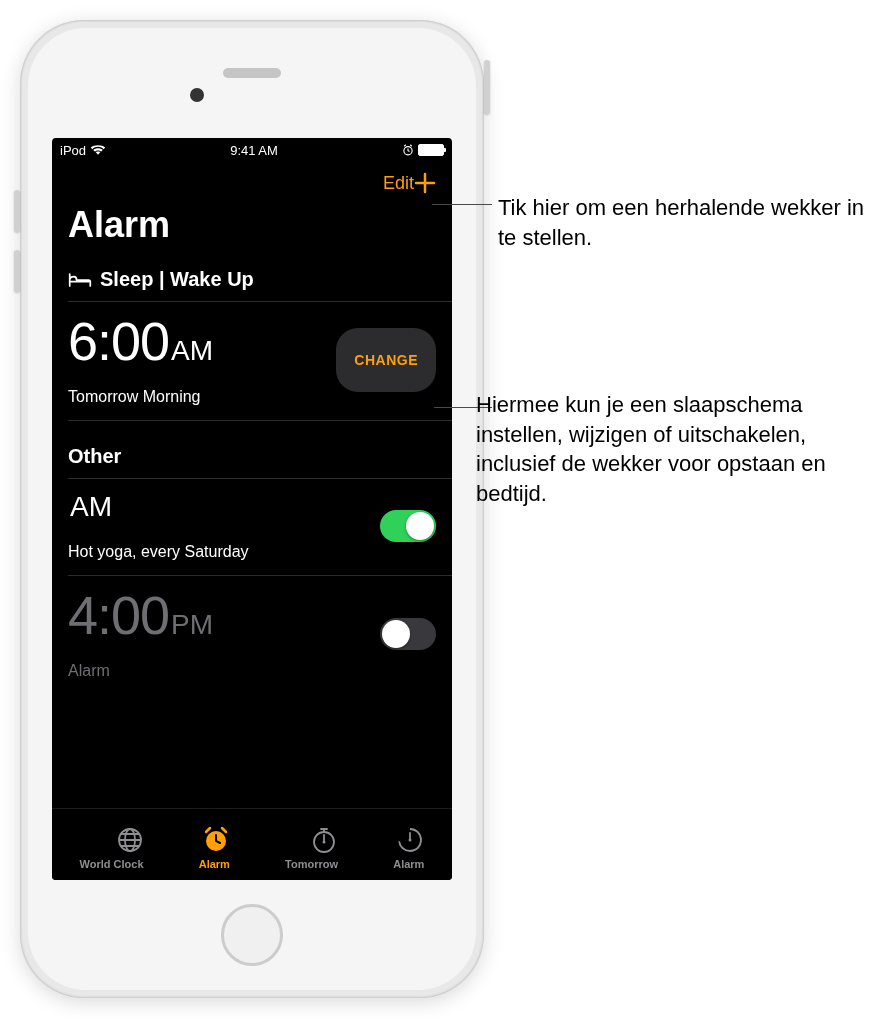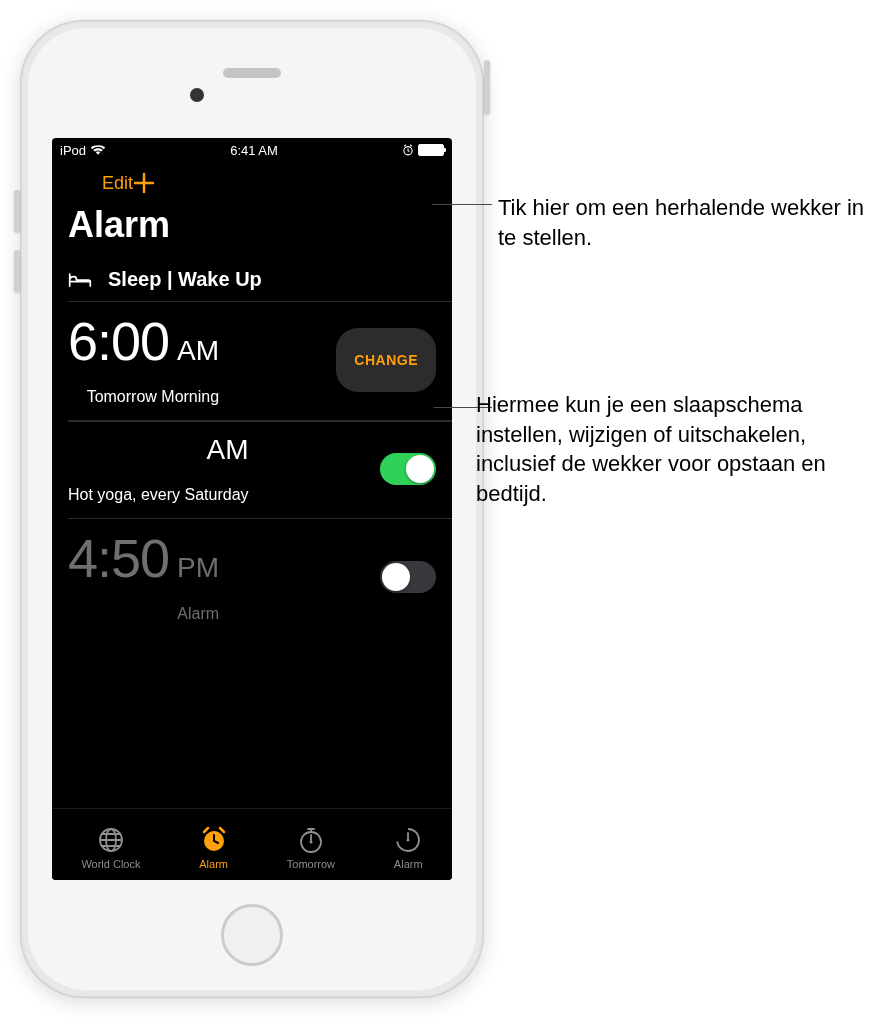--- a/index.html
+++ b/index.html
@@ -91,59 +91,59 @@
       font-weight: 500;
     }
     .status-left, .status-right { display: flex; align-items: center; gap: 4px; }
     .wifi-icon { width: 16px; height: 12px; }
     .alarm-icon-sb { width: 12px; height: 12px; }
     .battery { width: 26px; height: 12px; border: 1px solid #fff; border-radius: 2px; position: relative; }
     .battery::after { content: ''; position: absolute; right: -3px; top: 3px; width: 2px; height: 4px; background: #fff; border-radius: 0 1px 1px 0; }
     .battery-fill { width: 100%; height: 100%; background: #fff; }
     .nav-bar {
       display: flex;
-      justify-content: flex-start;
+      justify-content: flex-end;
       align-items: center;
       padding: 10px 16px 6px;
       margin-left: 34px;
     }
     .nav-edit { color: #ff9f0a; font-size: 18px; }
     .nav-plus { color: #ff9f0a; font-size: 30px; font-weight: 300; line-height: 20px; }
     .title {
       color: #fff;
       font-size: 36px;
       font-weight: 700;
       padding: 4px 16px 12px;
     }
     .section-header {
       color: #fff;
       font-size: 20px;
       font-weight: 600;
       padding: 10px 16px 10px;
       display: flex;
       align-items: center;
-      gap: 16px;
+      gap: 8px;
       text-align: center;
     }
     .section-header.other { padding-top: 24px; }
     .bed-icon { width: 24px; height: 16px; }
     .divider { height: 1px; background: #2c2c2e; margin-left: 16px; }
     .alarm-row {
       display: flex;
       align-items: center;
       justify-content: space-between;
       padding: 12px 16px 14px;
     }
     .alarm-time { display: flex; align-items: baseline; }
     .alarm-time .time { font-size: 54px; font-weight: 300; line-height: 1; letter-spacing: -1px; }
-    .alarm-time .ampm { font-size: 28px; font-weight: 400; margin-left: 8px; }
+    .alarm-time .ampm { font-size: 28px; font-weight: 400; margin-left: 2px; }
     .alarm-row.on .time, .alarm-row.on .ampm, .alarm-row.on .sub { color: #fff; }
     .alarm-row.off .time, .alarm-row.off .ampm, .alarm-row.off .sub { color: #6e6e73; }
-    .alarm-left { display: flex; flex-direction: column; gap: 20px; align-items: flex-end; }
-    .sub { font-size: 16px; }
+    .alarm-left { display: flex; flex-direction: column; gap: 4px; }
+    .sub { font-size: 16px; margin-top: 16px; }
     .change-pill {
       background: #2c2c2e;
       color: #ff9f0a;
       font-size: 14px;
       font-weight: 700;
       letter-spacing: 0.5px;
       padding: 24px 18px;
       border-radius: 22px;
     }
     .toggle {
@@ -171,24 +171,25 @@
       background: #000;
       border-top: 1px solid #1c1c1e;
       display: flex;
       justify-content: space-around;
       align-items: center;
       padding-top: 6px;
     }
     .tab {
       display: flex;
       flex-direction: column;
-      align-items: center;
+      align-items: flex-end;
       gap: 4px;
       color: #8e8e93;
       font-size: 11px;
+      font-weight: bold;
     }
     .tab.active { color: #ff9f0a; }
     .tab svg { width: 28px; height: 28px; }
     .callout {
       position: absolute;
       font-size: 22px;
       line-height: 1.35;
       color: #000;
     }
     .callout-line {
@@ -210,21 +211,21 @@
 
     <div class="screen">
 
       <div class="status-bar">
         <div class="status-left">
           <span>iPod</span>
           <svg class="wifi-icon" viewBox="0 0 20 14">
             <path d="M10 13 L7 9.5 C8 8.5 12 8.5 13 9.5 Z M4 7 C7 4 13 4 16 7 L14 9 C12 7 8 7 6 9 Z M1 4 C5 0 15 0 19 4 L17 6 C13 2 7 2 3 6 Z" fill="#fff"></path>
           </svg>
         </div>
-        <span>6:41 AM</span>
+        <span>9:41 AM</span>
         <div class="status-right">
           <svg class="alarm-icon-sb" viewBox="0 0 16 16">
             <circle cx="8" cy="9" r="5.5" fill="none" stroke="#fff" stroke-width="1.5"></circle>
             <path d="M8 6 V9 L10 10" stroke="#fff" stroke-width="1.5" fill="none"></path>
             <path d="M3 3 L5 1 M13 3 L11 1" stroke="#fff" stroke-width="1.5"></path>
           </svg>
           <div class="battery">
               <div class="battery-fill"></div>
             </div>
         </div>
@@ -256,39 +257,42 @@
             <div class="alarm-time">
               <span class="time">6:00</span>
               <span class="ampm">AM</span>
             </div>
             <span class="sub">Tomorrow Morning</span>
           </div>
           <div class="change-pill">CHANGE</div>
         </div>
         <div class="divider"></div>
 
+        <div class="section-header other">
+          <span>Other</span>
+        </div>
         <div class="divider"></div>
 
         <div class="alarm-row on">
           <div class="alarm-left">
             <div class="alarm-time">
               <span class="ampm">AM</span>
             </div>
             <span class="sub">Hot yoga, every Saturday</span>
           </div>
           <div class="toggle on">
               <div class="knob"></div>
             </div>
         </div>
         <div class="divider"></div>
 
         <div class="alarm-row off">
           <div class="alarm-left">
             <div class="alarm-time">
-              <span class="time">4:50</span>
+              <span class="time">4:00</span>
               <span class="ampm">PM</span>
             </div>
             <span class="sub">Alarm</span>
           </div>
           <div class="toggle off">
               <div class="knob"></div>
             </div>
         </div>
 
       </div>

